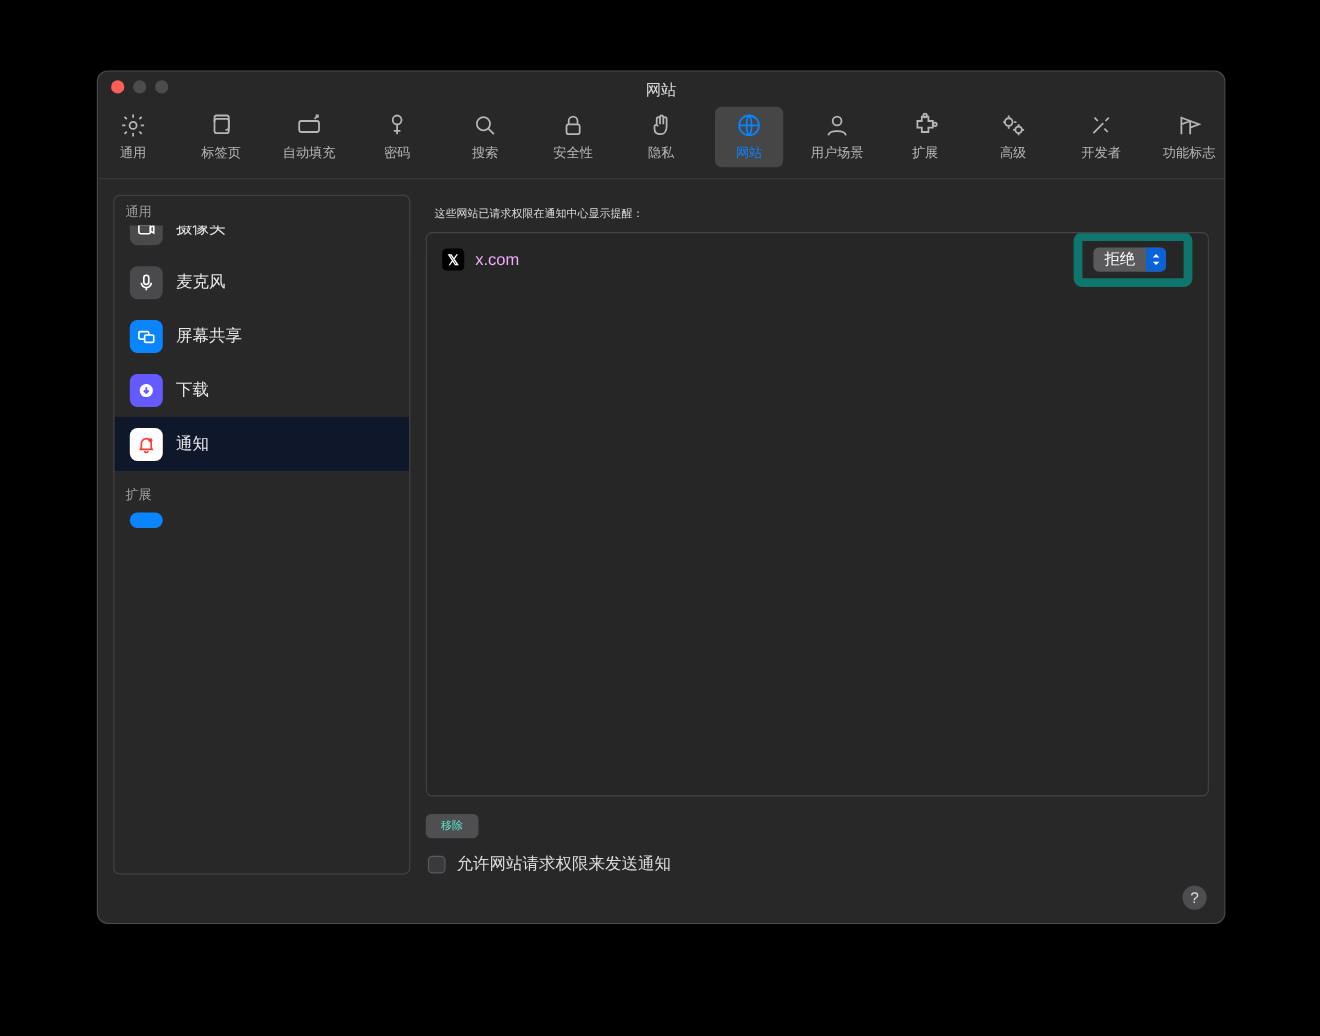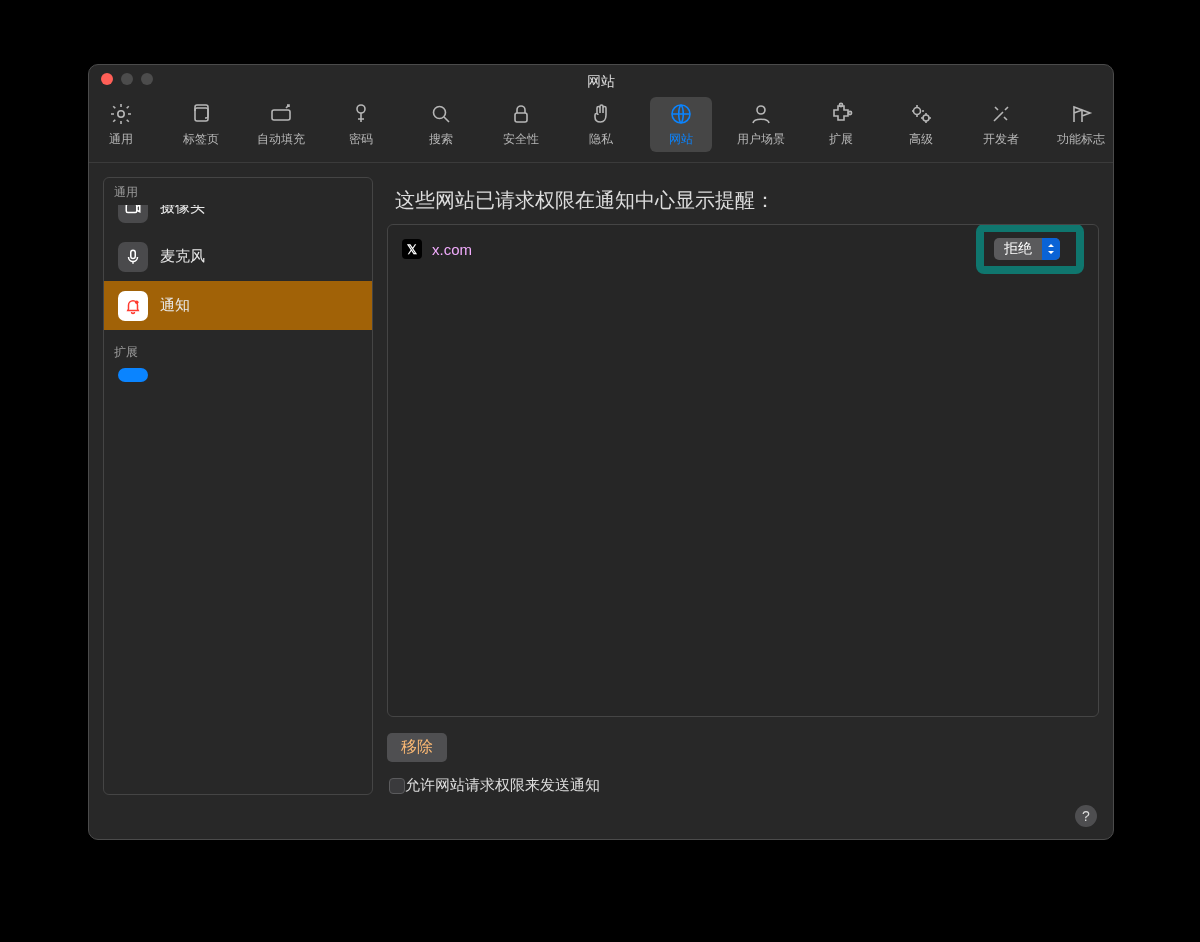--- a/index.html
+++ b/index.html
@@ -69,32 +69,32 @@
   .sidebar-section {
     font-size: 12px; color: #9c9c9c; padding: 6px 10px 4px 10px;
   }
   .sidebar-scroll { flex: 1; overflow: hidden; position: relative; }
   .sidebar-list { position: absolute; left: 0; right: 0; top: -22px; }
   .sidebar-item {
     display: flex; align-items: center; gap: 12px;
     padding: 10px 14px; height: 49px;
     cursor: default;
   }
-  .sidebar-item.selected { background: #a16207; }
+  .sidebar-item.selected { background: #0f172a; }
   .sidebar-item .sb-label { font-size: 15px; color: #e8e8e8; }
   .sb-icon {
     width: 30px; height: 30px; border-radius: 7px;
     display: flex; align-items: center; justify-content: center;
     flex-shrink: 0;
   }
   .sb-icon svg { width: 18px; height: 18px; }
 
   
   .detail { flex: 1; display: flex; flex-direction: column; }
-  .detail-desc { font-size: 20px; color: #ddd; padding: 10px 8px 10px 8px; }
+  .detail-desc { font-size: 10px; color: #ddd; padding: 10px 8px 10px 8px; }
   .site-box {
     flex: 1;
     border: 1px solid #454545;
     border-radius: 6px;
     background: #262626;
     overflow: hidden;
   }
   .site-row {
     display: flex; align-items: center; justify-content: space-between;
     padding: 10px 14px; height: 48px;
@@ -125,24 +125,24 @@
   .select-pill .sel-arrows {
     width: 18px; height: 22px; background: #0a63d6;
     display: flex; align-items: center; justify-content: center;
   }
   .select-pill .sel-arrows svg { width: 10px; height: 14px; fill: #fff; }
 
   .under-box { display: flex; flex-direction: column; gap: 14px; padding-top: 16px; }
   .remove-btn {
     align-self: flex-start;
     background: #4f4f51; border: none; border-radius: 5px;
-    color: #fdba74; font-size: 16px; padding: 4px 14px;
-    cursor: default;
-  }
-  .check-row { display: flex; align-items: center; padding-left: 2px; }
+    color: #5eead4; font-size: 10px; padding: 4px 14px;
+    cursor: default;
+  }
+  .check-row { display: flex; align-items: center; gap: 10px; padding-left: 2px; }
   .checkbox {
     width: 16px; height: 16px; border-radius: 4px;
     background: #3a3a3c; border: 1px solid #5b5b5d;
   }
   .check-label { font-size: 15px; color: #ddd; }
 
   
   .footer { display: flex; justify-content: flex-end; padding: 0 16px 12px 0; }
   .help-btn {
     width: 22px; height: 22px; border-radius: 50%;
@@ -300,20 +300,38 @@
               <div class="sb-label">摄像头</div>
             </div>
             <div class="sidebar-item">
               <div class="sb-icon" style="background: rgb(74, 74, 76);">
                 <svg viewBox="0 0 24 24" stroke="#fff" stroke-width="2" fill="none">
                   <rect x="9" y="3" width="6" height="11" rx="3"></rect>
                   <path d="M6 12a6 6 0 0 0 12 0M12 18v3"></path>
                 </svg>
               </div>
               <div class="sb-label">麦克风</div>
+            </div>
+            <div class="sidebar-item">
+              <div class="sb-icon" style="background: rgb(10, 132, 255);">
+                <svg viewBox="0 0 24 24" stroke="#fff" stroke-width="2" fill="none">
+                  <rect x="3" y="6" width="12" height="9" rx="1.5"></rect>
+                  <rect x="10" y="10" width="11" height="9" rx="1.5" fill="#0a84ff"></rect>
+                </svg>
+              </div>
+              <div class="sb-label">屏幕共享</div>
+            </div>
+            <div class="sidebar-item">
+              <div class="sb-icon" style="background: rgb(99, 91, 255);">
+                <svg viewBox="0 0 24 24" stroke="#fff" stroke-width="2.2" fill="none">
+                  <circle cx="12" cy="12" r="8" fill="#fff" stroke="none"></circle>
+                  <path d="M12 8v7M9 12l3 3 3-3" stroke="#635bff"></path>
+                </svg>
+              </div>
+              <div class="sb-label">下载</div>
             </div>
             <div class="sidebar-item selected">
               <div class="sb-icon" style="background: rgb(255, 255, 255);">
                 <svg viewBox="0 0 24 24" stroke="#ff3b30" stroke-width="2" fill="none">
                   <path d="M6 16V11a6 6 0 1 1 12 0v5l1 2H5z"></path>
                   <path d="M10 20a2 2 0 0 0 4 0"></path>
                   <circle cx="17" cy="7" r="2.4" fill="#ff3b30" stroke="none"></circle>
                 </svg>
               </div>
               <div class="sb-label">通知</div>

